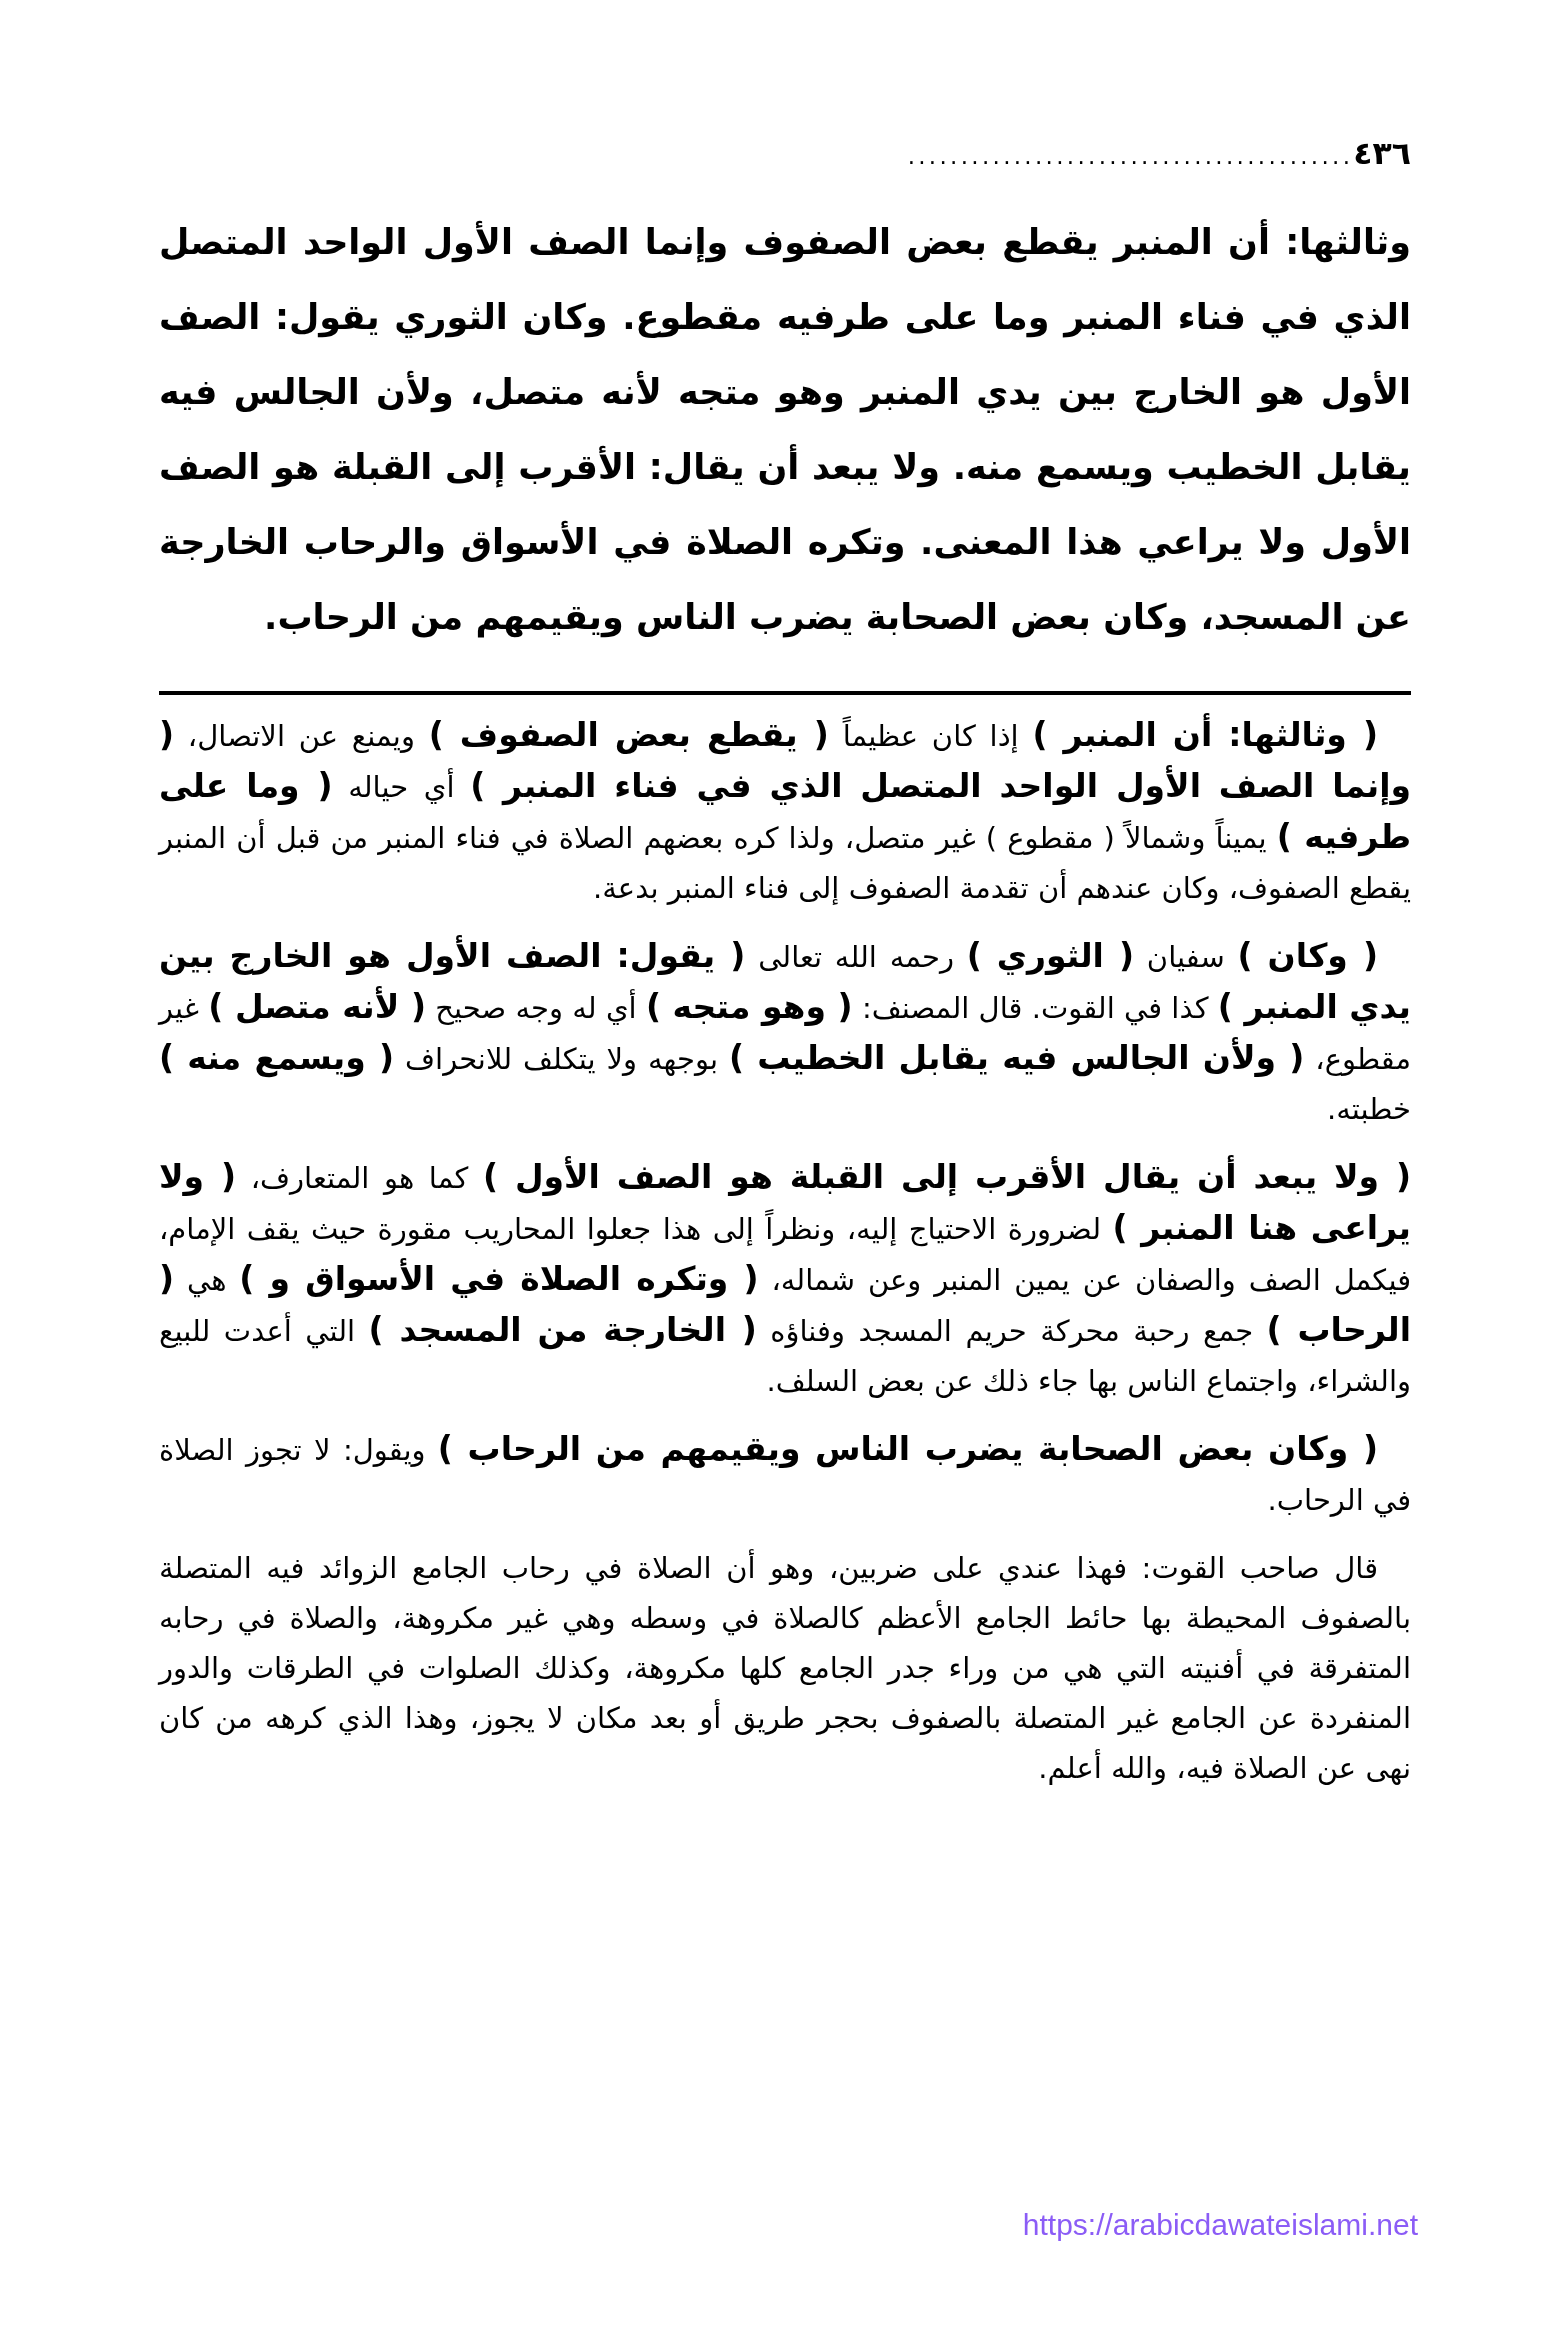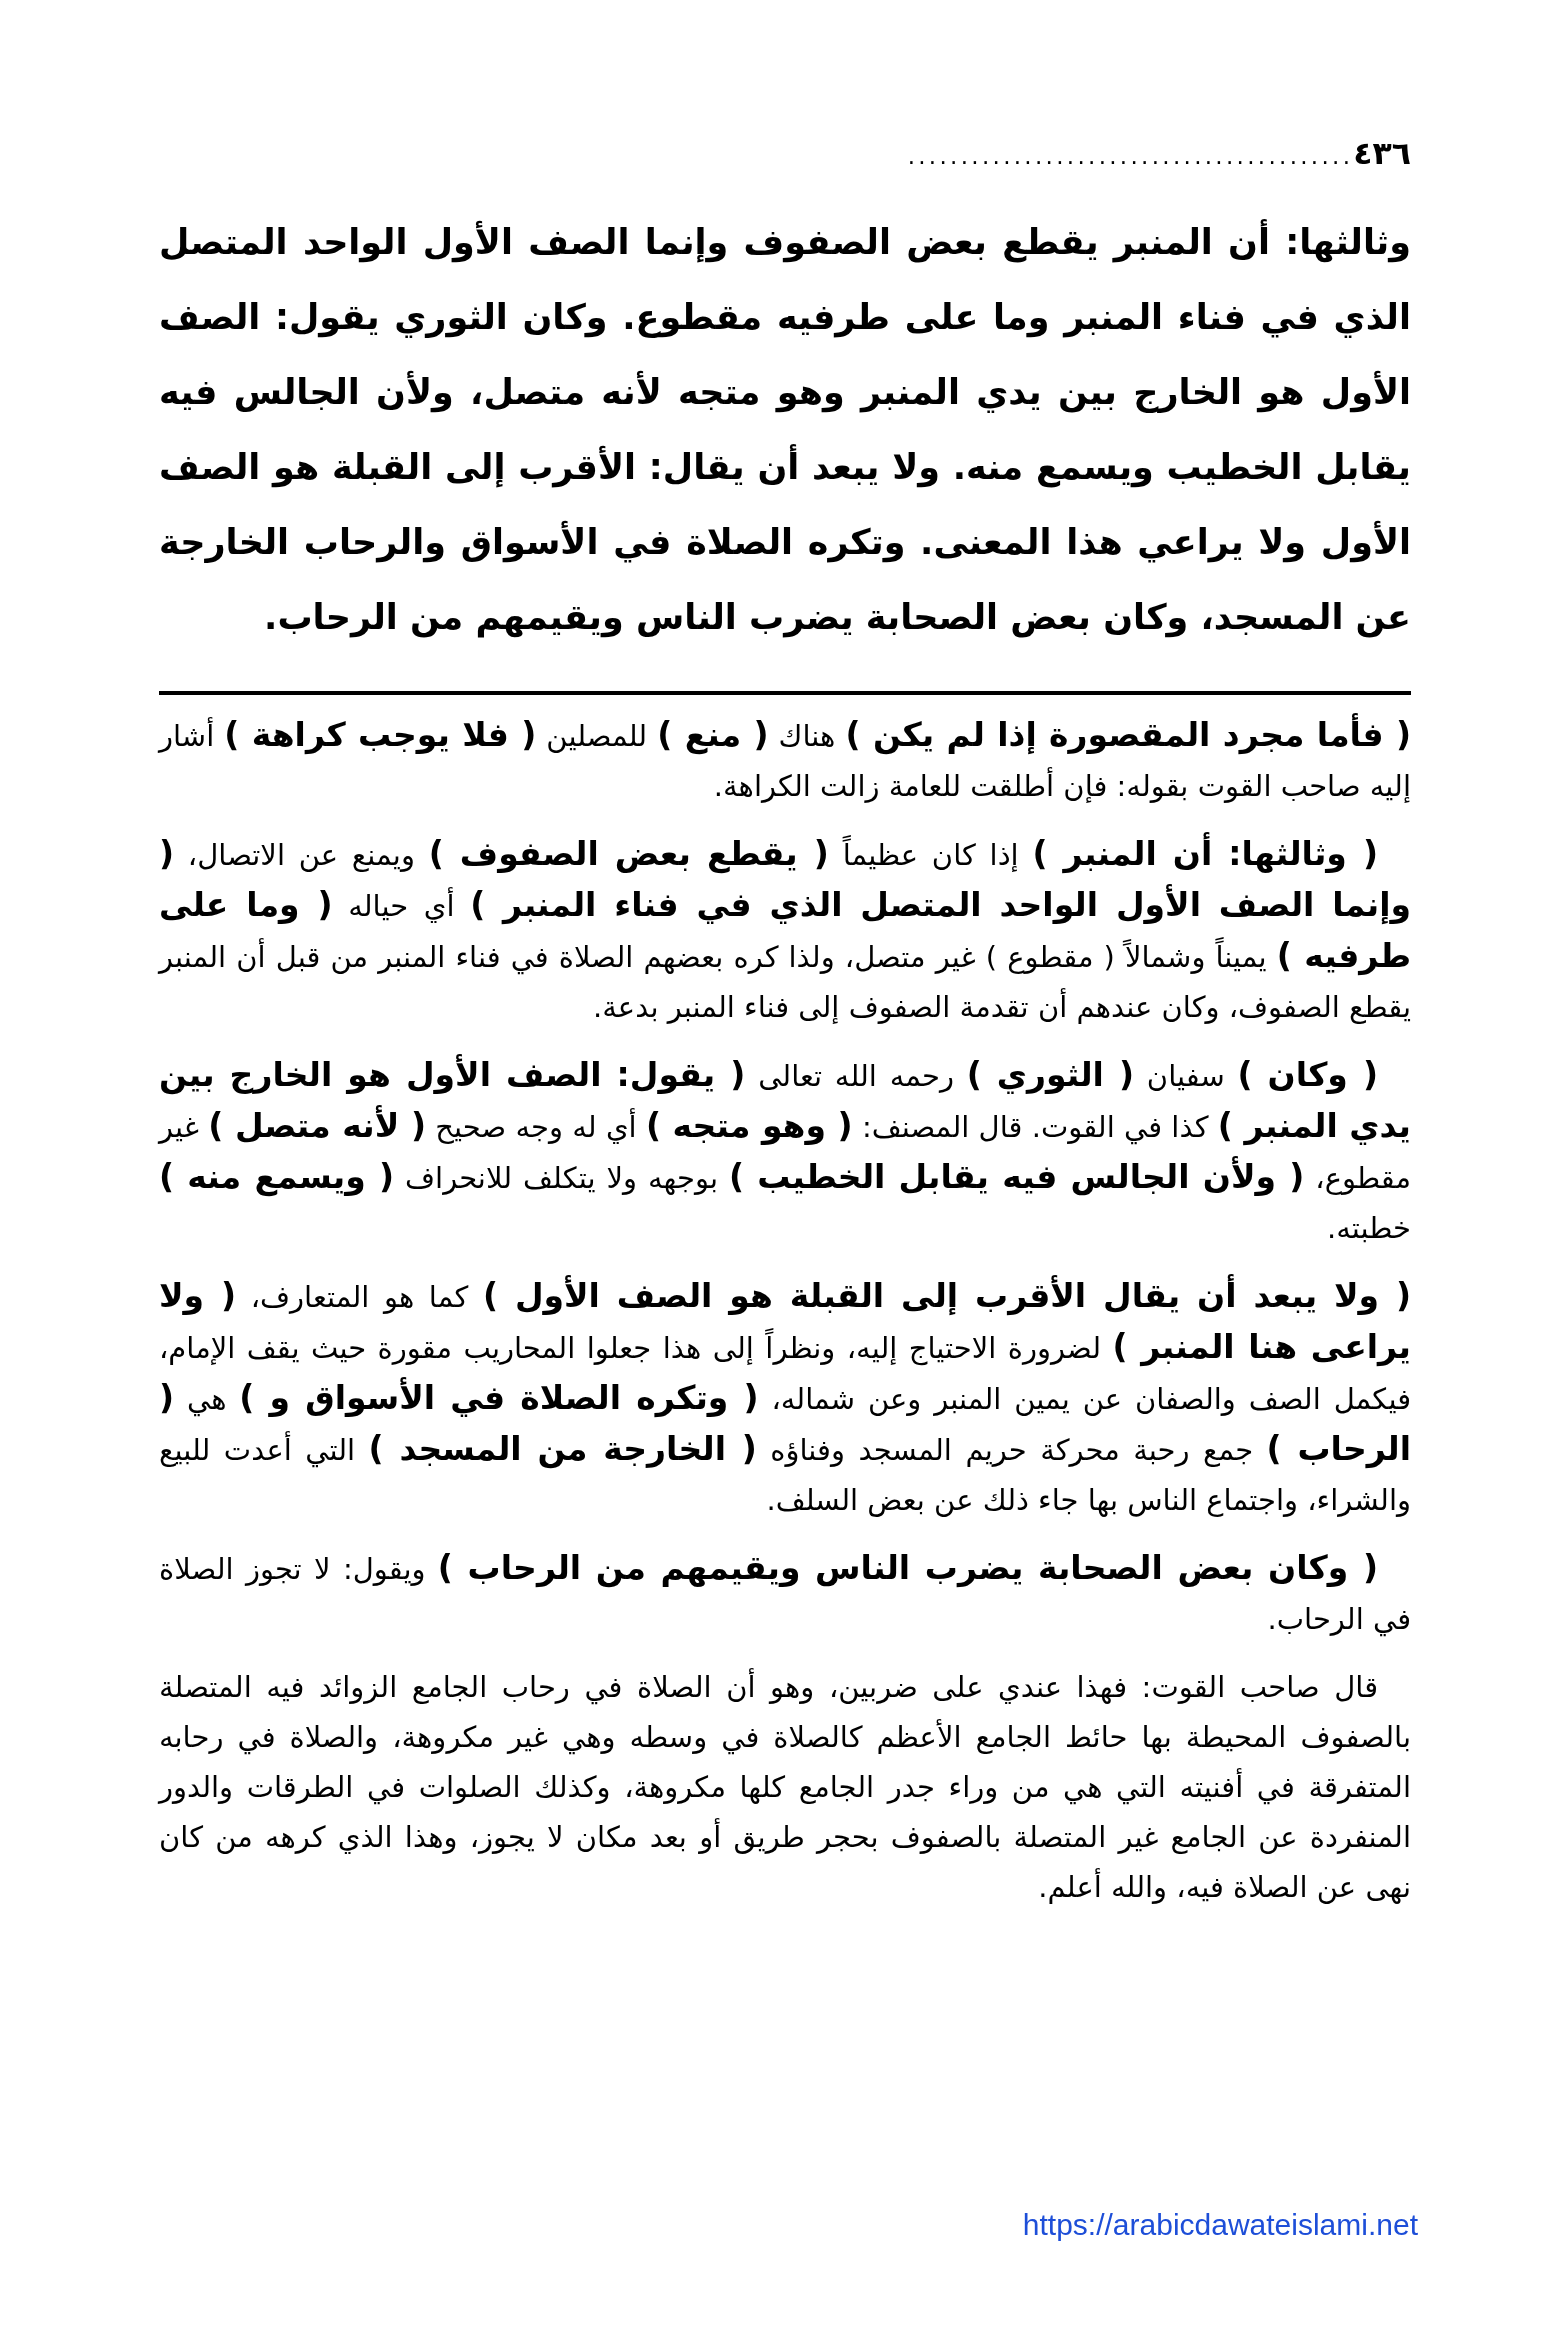--- a/index.html
+++ b/index.html
@@ -21,41 +21,40 @@
     text-align: justify; text-align-last: right;
   }
   .divider { margin-top: 36px; height: 0; border-top: 4.1px solid #000; width: 100%; }
   .commentary { margin-top: 15px; font-size: 29px; line-height: 50px; text-align: justify; text-align-last: right; }
   .commentary p { margin: 0 0 18px 0; text-indent: 0; }
   .commentary .q { font-weight: bold; font-size: 33px; }
   .commentary .plain { font-weight: normal; }
   .commentary .p-indent { text-indent: 33px; }
   .watermark {
     position: absolute; right: 149px; top: 2208px; direction: ltr;
-    font-family: "Liberation Sans", sans-serif; font-size: 30px; color: #1d4ed8;
+    font-family: "Liberation Sans", sans-serif; font-size: 30px; color: #8b5cf6;
     letter-spacing: 0px;
   }
 </style>
 </head>
 <body>
 
 <div class="page">
   <div class="running-header">
     <span class="pnum">٤٣٦</span>
     <span class="dots">..........................................</span>
   </div>
 
   <div class="main-text">
     <p style="margin:0">وثالثها: أن المنبر يقطع بعض الصفوف وإنما الصف الأول الواحد المتصل الذي في فناء المنبر وما على طرفيه مقطوع. وكان الثوري يقول: الصف الأول هو الخارج بين يدي المنبر وهو متجه لأنه متصل، ولأن الجالس فيه يقابل الخطيب ويسمع منه. ولا يبعد أن يقال: الأقرب إلى القبلة هو الصف الأول ولا يراعي هذا المعنى. وتكره الصلاة في الأسواق والرحاب الخارجة عن المسجد، وكان بعض الصحابة يضرب الناس ويقيمهم من الرحاب.</p>
   </div>
 
   <div class="divider"></div>
 
   <div class="commentary">
-    <p><span class="q">( فأما مجرد المقصورة إذا لم يكن )</span><span class="plain"> هناك </span><span class="q">( منع )</span><span class="plain"> للمصلين </span><span class="q">( فلا يوجب كراهة )</span><span class="plain"> أشار إليه صاحب القوت بقوله: فإن أطلقت للعامة زالت الكراهة.</span></p>
     <p class="p-indent"><span class="q">( وثالثها: أن المنبر )</span><span class="plain"> إذا كان عظيماً </span><span class="q">( يقطع بعض الصفوف )</span><span class="plain"> ويمنع عن الاتصال، </span><span class="q">( وإنما الصف الأول الواحد المتصل الذي في فناء المنبر )</span><span class="plain"> أي حياله </span><span class="q">( وما على طرفيه )</span><span class="plain"> يميناً وشمالاً ( مقطوع ) غير متصل، ولذا كره بعضهم الصلاة في فناء المنبر من قبل أن المنبر يقطع الصفوف، وكان عندهم أن تقدمة الصفوف إلى فناء المنبر بدعة.</span></p>
     <p class="p-indent"><span class="q">( وكان )</span><span class="plain"> سفيان </span><span class="q">( الثوري )</span><span class="plain"> رحمه الله تعالى </span><span class="q">( يقول: الصف الأول هو الخارج بين يدي المنبر )</span><span class="plain"> كذا في القوت. قال المصنف: </span><span class="q">( وهو متجه )</span><span class="plain"> أي له وجه صحيح </span><span class="q">( لأنه متصل )</span><span class="plain"> غير مقطوع، </span><span class="q">( ولأن الجالس فيه يقابل الخطيب )</span><span class="plain"> بوجهه ولا يتكلف للانحراف </span><span class="q">( ويسمع منه )</span><span class="plain"> خطبته.</span></p>
     <p><span class="q">( ولا يبعد أن يقال الأقرب إلى القبلة هو الصف الأول )</span><span class="plain"> كما هو المتعارف، </span><span class="q">( ولا يراعى هنا المنبر )</span><span class="plain"> لضرورة الاحتياج إليه، ونظراً إلى هذا جعلوا المحاريب مقورة حيث يقف الإمام، فيكمل الصف والصفان عن يمين المنبر وعن شماله، </span><span class="q">( وتكره الصلاة في الأسواق و )</span><span class="plain"> هي </span><span class="q">( الرحاب )</span><span class="plain"> جمع رحبة محركة حريم المسجد وفناؤه </span><span class="q">( الخارجة من المسجد )</span><span class="plain"> التي أعدت للبيع والشراء، واجتماع الناس بها جاء ذلك عن بعض السلف.</span></p>
     <p class="p-indent"><span class="q">( وكان بعض الصحابة يضرب الناس ويقيمهم من الرحاب )</span><span class="plain"> ويقول: لا تجوز الصلاة في الرحاب.</span></p>
     <p class="p-indent"><span class="plain">قال صاحب القوت: فهذا عندي على ضربين، وهو أن الصلاة في رحاب الجامع الزوائد فيه المتصلة بالصفوف المحيطة بها حائط الجامع الأعظم كالصلاة في وسطه وهي غير مكروهة، والصلاة في رحابه المتفرقة في أفنيته التي هي من وراء جدر الجامع كلها مكروهة، وكذلك الصلوات في الطرقات والدور المنفردة عن الجامع غير المتصلة بالصفوف بحجر طريق أو بعد مكان لا يجوز، وهذا الذي كرهه من كان نهى عن الصلاة فيه، والله أعلم.</span></p>
   </div>
 </div>
 
 <div class="watermark">https://arabicdawateislami.net</div>
 

